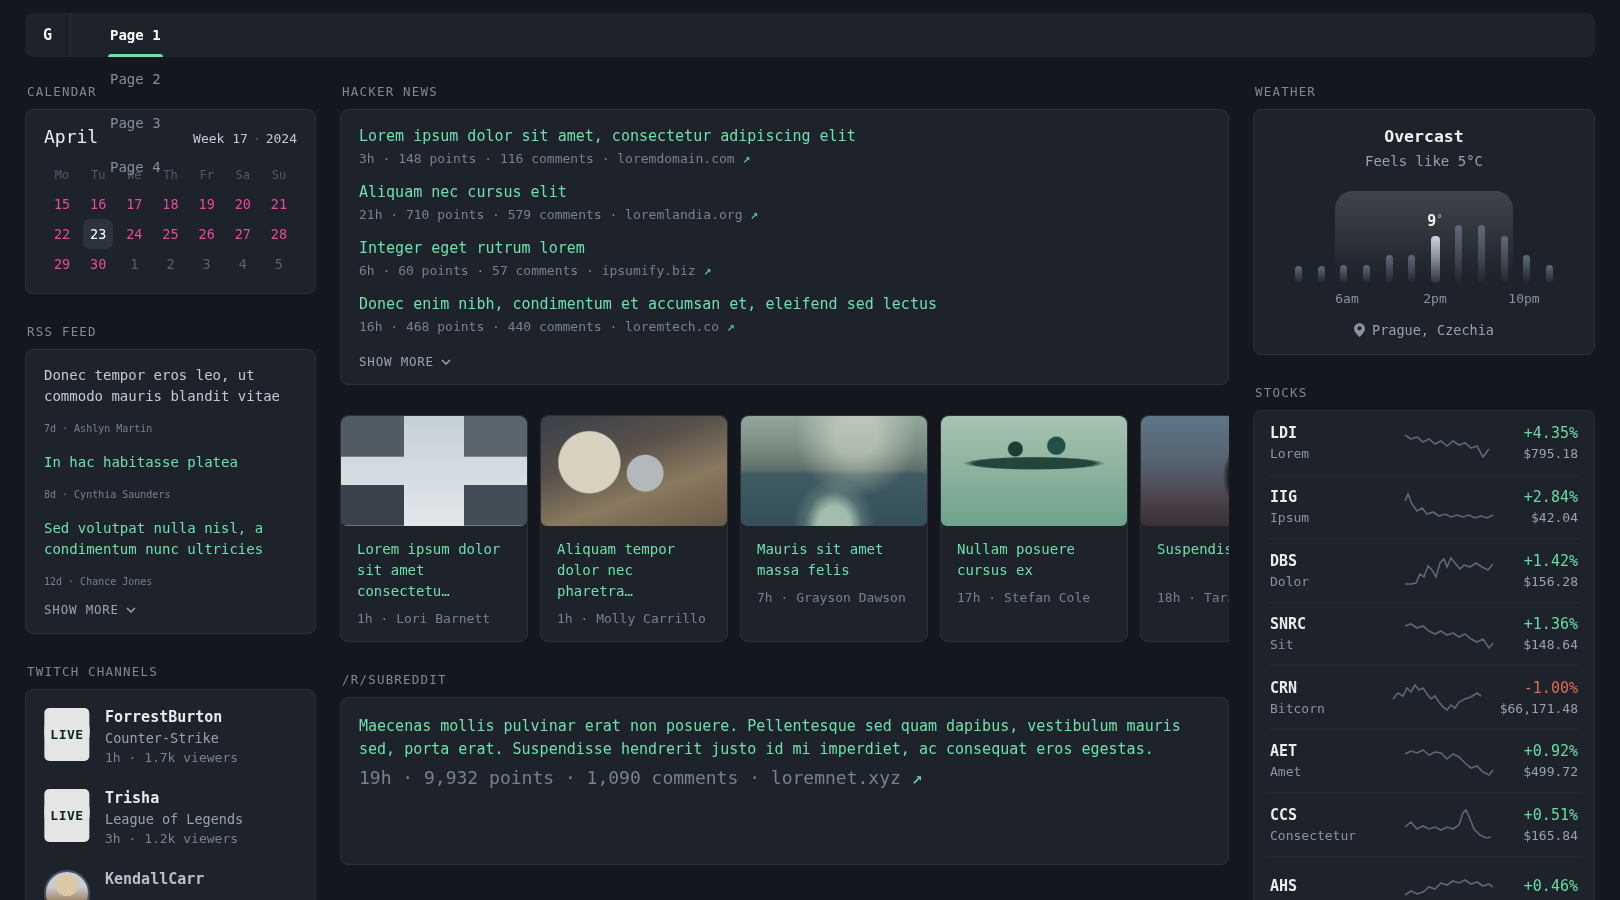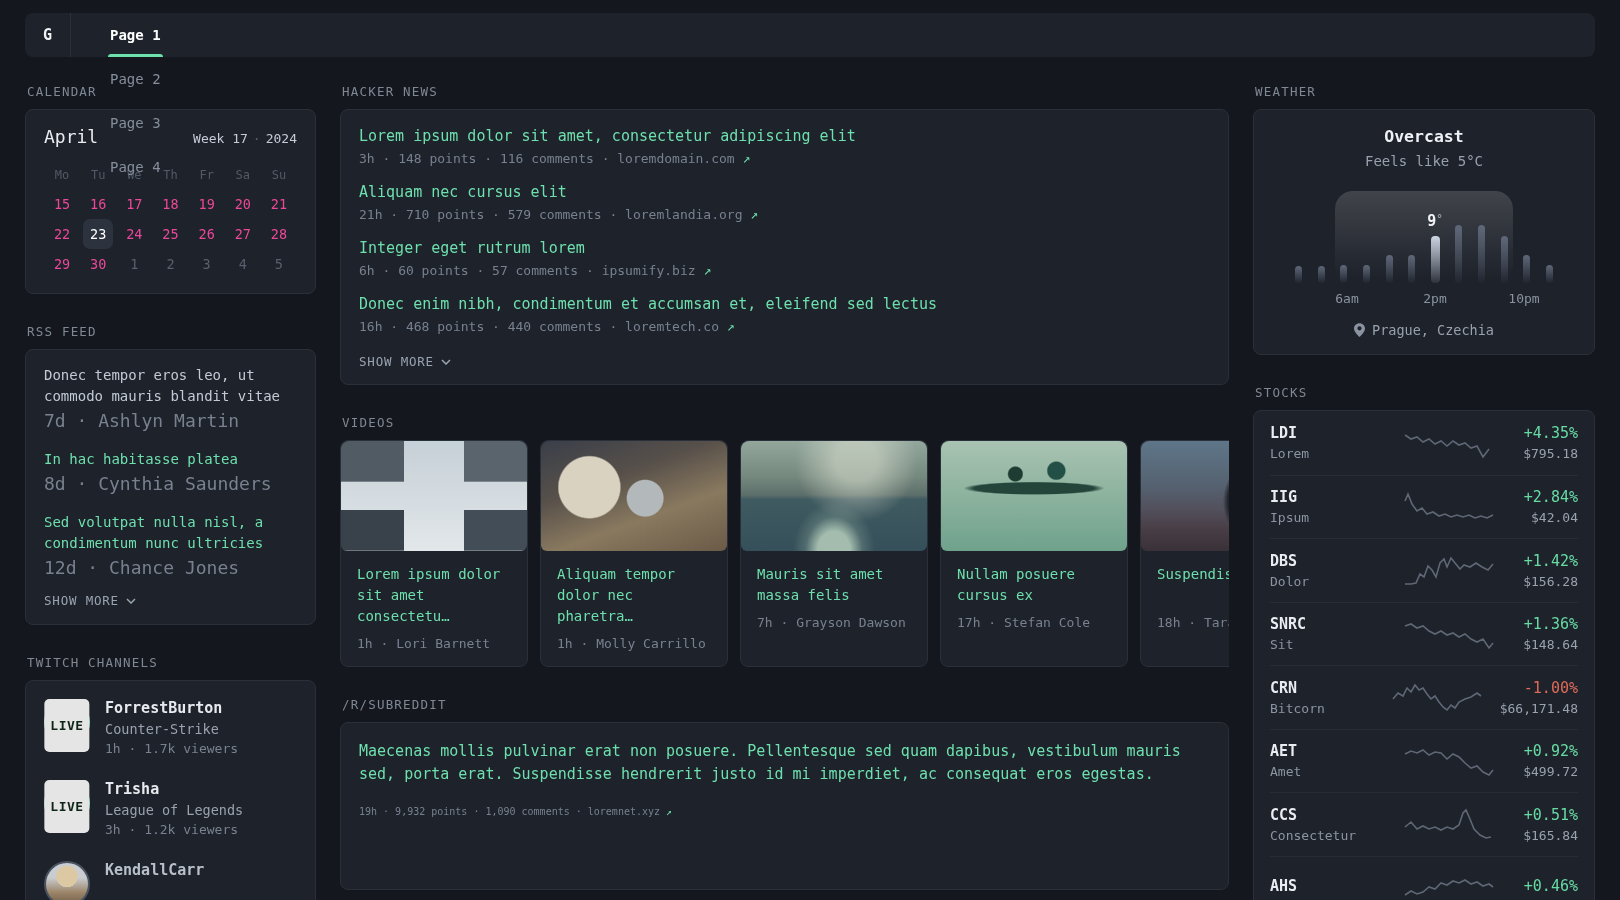--- a/index.html
+++ b/index.html
@@ -34,21 +34,21 @@
   .cal-grid{display:grid;grid-template-columns:repeat(7,1fr);margin-top:14px;text-align:center;}
   .wd{font-size:12px;color:#525a66;height:28px;line-height:28px;}
   .day{font-size:13.5px;color:#ec4899;height:30px;line-height:30px;margin:0 3px;}
   .day.dim{color:#58606d;}
   .day.sel{background:#2c323e;border-radius:7px;color:#ffffff;}
   
   .rss-card{padding:15px 18px 16px;}
   .rss-item+.rss-item{margin-top:18px;}
   .rss-title{font-size:14px;line-height:21px;cursor:pointer;}
   .rss-title.plain{color:#c3cad4;}
-  .rss-meta{font-size:18px;color:#79818f;margin-top:3px;}
+  .rss-meta{font-size:10px;color:#79818f;margin-top:16px;}
   .show-more{margin-top:15px;font-size:12.5px;color:#9aa3b0;letter-spacing:.8px;
              display:flex;align-items:center;gap:7px;cursor:pointer;}
   
   .tw-card{padding:18px;}
   .tw-row{display:flex;gap:15px;cursor:pointer;}
   .tw-row+.tw-row{margin-top:24px;}
   .av-wrap{position:relative;width:46px;height:46px;flex:none;}
   .av{width:46px;height:46px;border-radius:50%;border:2px solid #6ee0ad;}
   .av.off{border-color:#4a5260;}
   .av1{background:radial-gradient(circle at 38% 35%,#9aa0a3 0 18%,transparent 19%),
@@ -66,21 +66,21 @@
   .tw-game{font-size:13.5px;color:#9aa2ae;margin-top:4px;}
   .tw-meta{font-size:13px;color:#7a8290;margin-top:4px;}
   
   .hn-card{padding:17px 18px 15px;}
   .hn-item+.hn-item{margin-top:17px;}
   .hn-title{font-size:15px;color:#6ee0ad;cursor:pointer;}
   .hn-meta{font-size:13px;color:#78818f;margin-top:6px;}
   .hn-card .show-more{margin-top:20px;}
   .sr-card{padding:17px 18px;height:168px;}
   .sr-title{font-size:15px;line-height:23px;color:#6ee0ad;cursor:pointer;}
-  .sr-meta{font-size:10px;color:#78818f;margin-top:20px;}
+  .sr-meta{font-size:18px;color:#78818f;margin-top:6px;}
   
   .v-row{display:flex;gap:12px;overflow:hidden;}
   .v-card{width:188px;flex:none;cursor:pointer;}
   .v-thumb{height:110px;border-radius:8px 8px 6px 6px;}
   .v-body{padding:13px 16px 15px;}
   .v-title{font-size:14px;line-height:21px;color:#6ee0ad;min-height:42px;}
   .v-meta{font-size:13px;color:#79818f;margin-top:9px;}
   .th1{background:
     linear-gradient(#515b64,#515b64) left top/34% 37% no-repeat,
     linear-gradient(#5a646d,#5a646d) right top/34% 37% no-repeat,
@@ -280,21 +280,20 @@
           <div class="show-more">
             <span>SHOW MORE</span>
             <svg width="10" height="6" viewBox="0 0 10 6">
                 <path d="M1 1l4 4 4-4" stroke="#9aa3b0" stroke-width="1.5" fill="none"></path>
               </svg>
           </div>
         </div>
       </section>
 
       <section class="widget">
-        <div class="widget-title">VIDEOS</div>
         <div class="v-row">
           <div class="card v-card">
             <div class="v-thumb th1"></div>
             <div class="v-body">
               <div class="v-title">Lorem ipsum dolor sit amet consectetu…</div>
               <div class="v-meta">1h · Lori Barnett</div>
             </div>
           </div>
           <div class="card v-card">
             <div class="v-thumb th2"></div>

